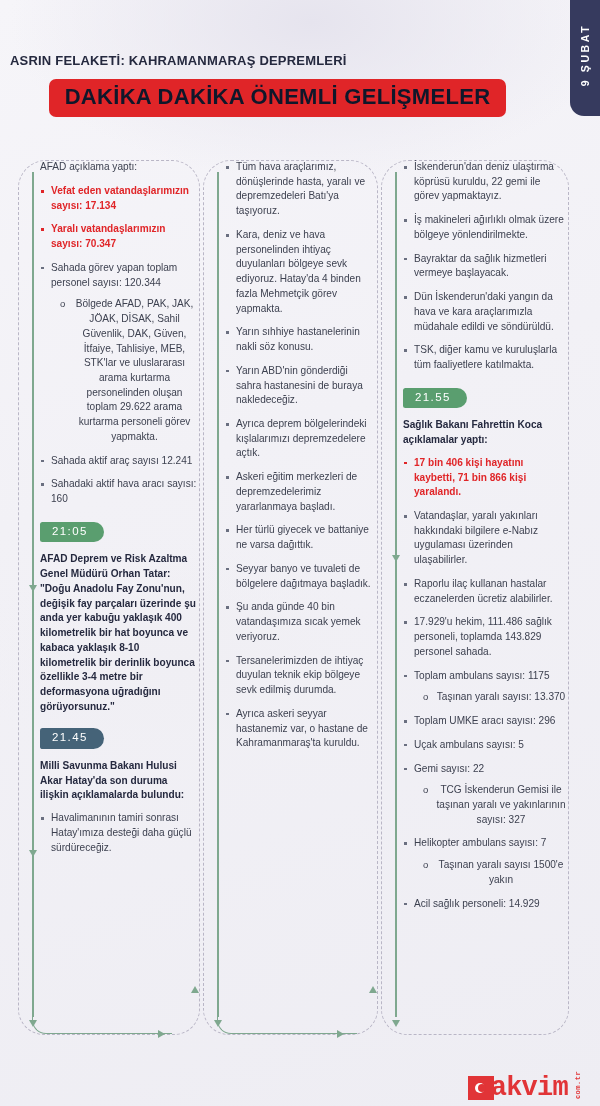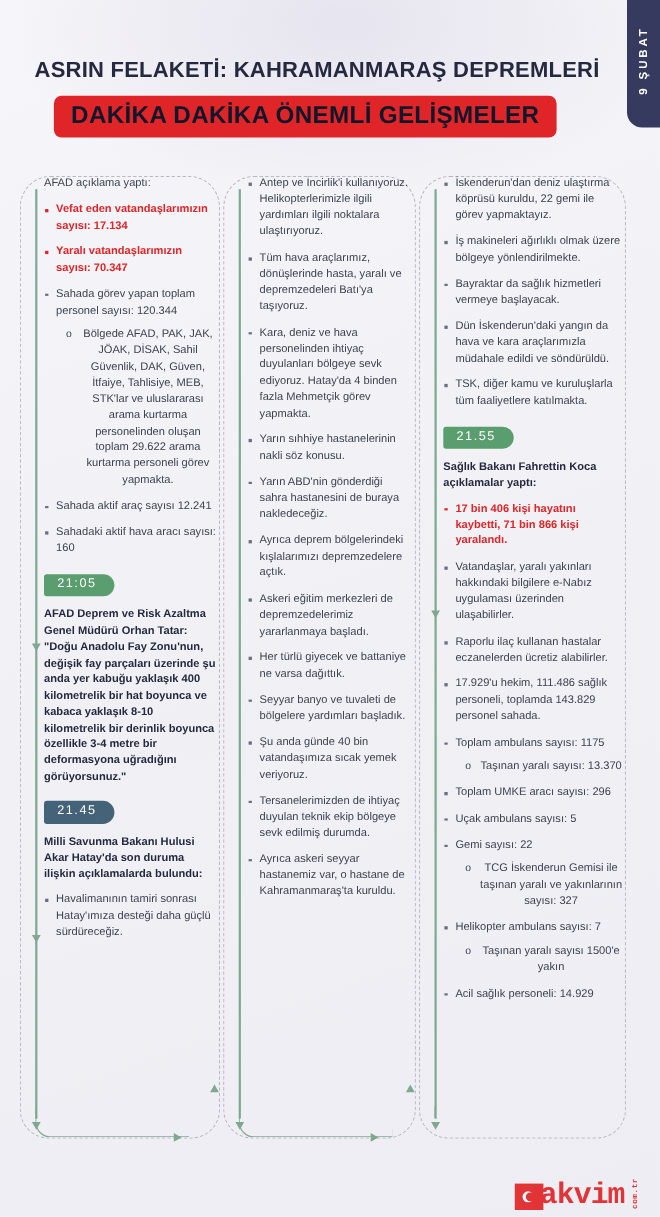--- a/index.html
+++ b/index.html
@@ -42,24 +42,24 @@
     color: #ffffff;
     font-size: 10.5px;
     font-weight: 700;
     letter-spacing: 2.6px;
   }
 
   
   .header { position: absolute; top: 53px; left: 0; width: 545px; }
   .headline {
     color: #25293f;
-    font-size: 20px;
+    font-size: 13px;
     font-weight: 700;
     letter-spacing: 0.2px;
-    text-align: right;
+    text-align: left;
     padding-left: 10px;
   }
   .subbar-wrap { display: flex; justify-content: center; margin-top: 11px; padding-left: 10px;}
   .subbar {
     background: #e02528;
     color: #0f172a;
     font-size: 22px;
     font-weight: 700;
     letter-spacing: 0.3px;
     padding: 7px 16px 9px 16px;
@@ -291,29 +291,28 @@
       </div>
       <div class="col">
         <div class="dash-frame"></div>
         <div class="spine"></div>
         <div class="spine-foot"></div>
         <div class="arrow-d" style="top: 860px;"></div>
         <div class="arrow-r" style="left: 134px;"></div>
         <div class="arrow-u" style="left: -12px; top: 826px;"></div>
         <div>
           <ul class="lvl1">
-            <li><span>Antep ve İncirlik'i kullanıyoruz. Helikopterlerimizle ilgili yardımları ilgili noktalara ulaştırıyoruz.</span></li>
             <li><span>Tüm hava araçlarımız, dönüşlerinde hasta, yaralı ve depremzedeleri Batı'ya taşıyoruz.</span></li>
             <li><span>Kara, deniz ve hava personelinden ihtiyaç duyulanları bölgeye sevk ediyoruz. Hatay'da 4 binden fazla Mehmetçik görev yapmakta.</span></li>
             <li><span>Yarın sıhhiye hastanelerinin nakli söz konusu.</span></li>
             <li><span>Yarın ABD'nin gönderdiği sahra hastanesini de buraya nakledeceğiz.</span></li>
             <li><span>Ayrıca deprem bölgelerindeki kışlalarımızı depremzedelere açtık.</span></li>
             <li><span>Askeri eğitim merkezleri de depremzedelerimiz yararlanmaya başladı.</span></li>
             <li><span>Her türlü giyecek ve battaniye ne varsa dağıttık.</span></li>
-            <li><span>Seyyar banyo ve tuvaleti de bölgelere yardımları başladık.</span></li>
+            <li><span>Seyyar banyo ve tuvaleti de bölgelere dağıtmaya başladık.</span></li>
             <li><span>Şu anda günde 40 bin vatandaşımıza sıcak yemek veriyoruz.</span></li>
             <li><span>Tersanelerimizden de ihtiyaç duyulan teknik ekip bölgeye sevk edilmiş durumda.</span></li>
             <li><span>Ayrıca askeri seyyar hastanemiz var, o hastane de Kahramanmaraş'ta kuruldu.</span></li>
           </ul>
         </div>
       </div>
       <div class="col">
         <div class="dash-frame"></div>
         <div class="spine"></div>
         <div class="spine-foot"></div>

